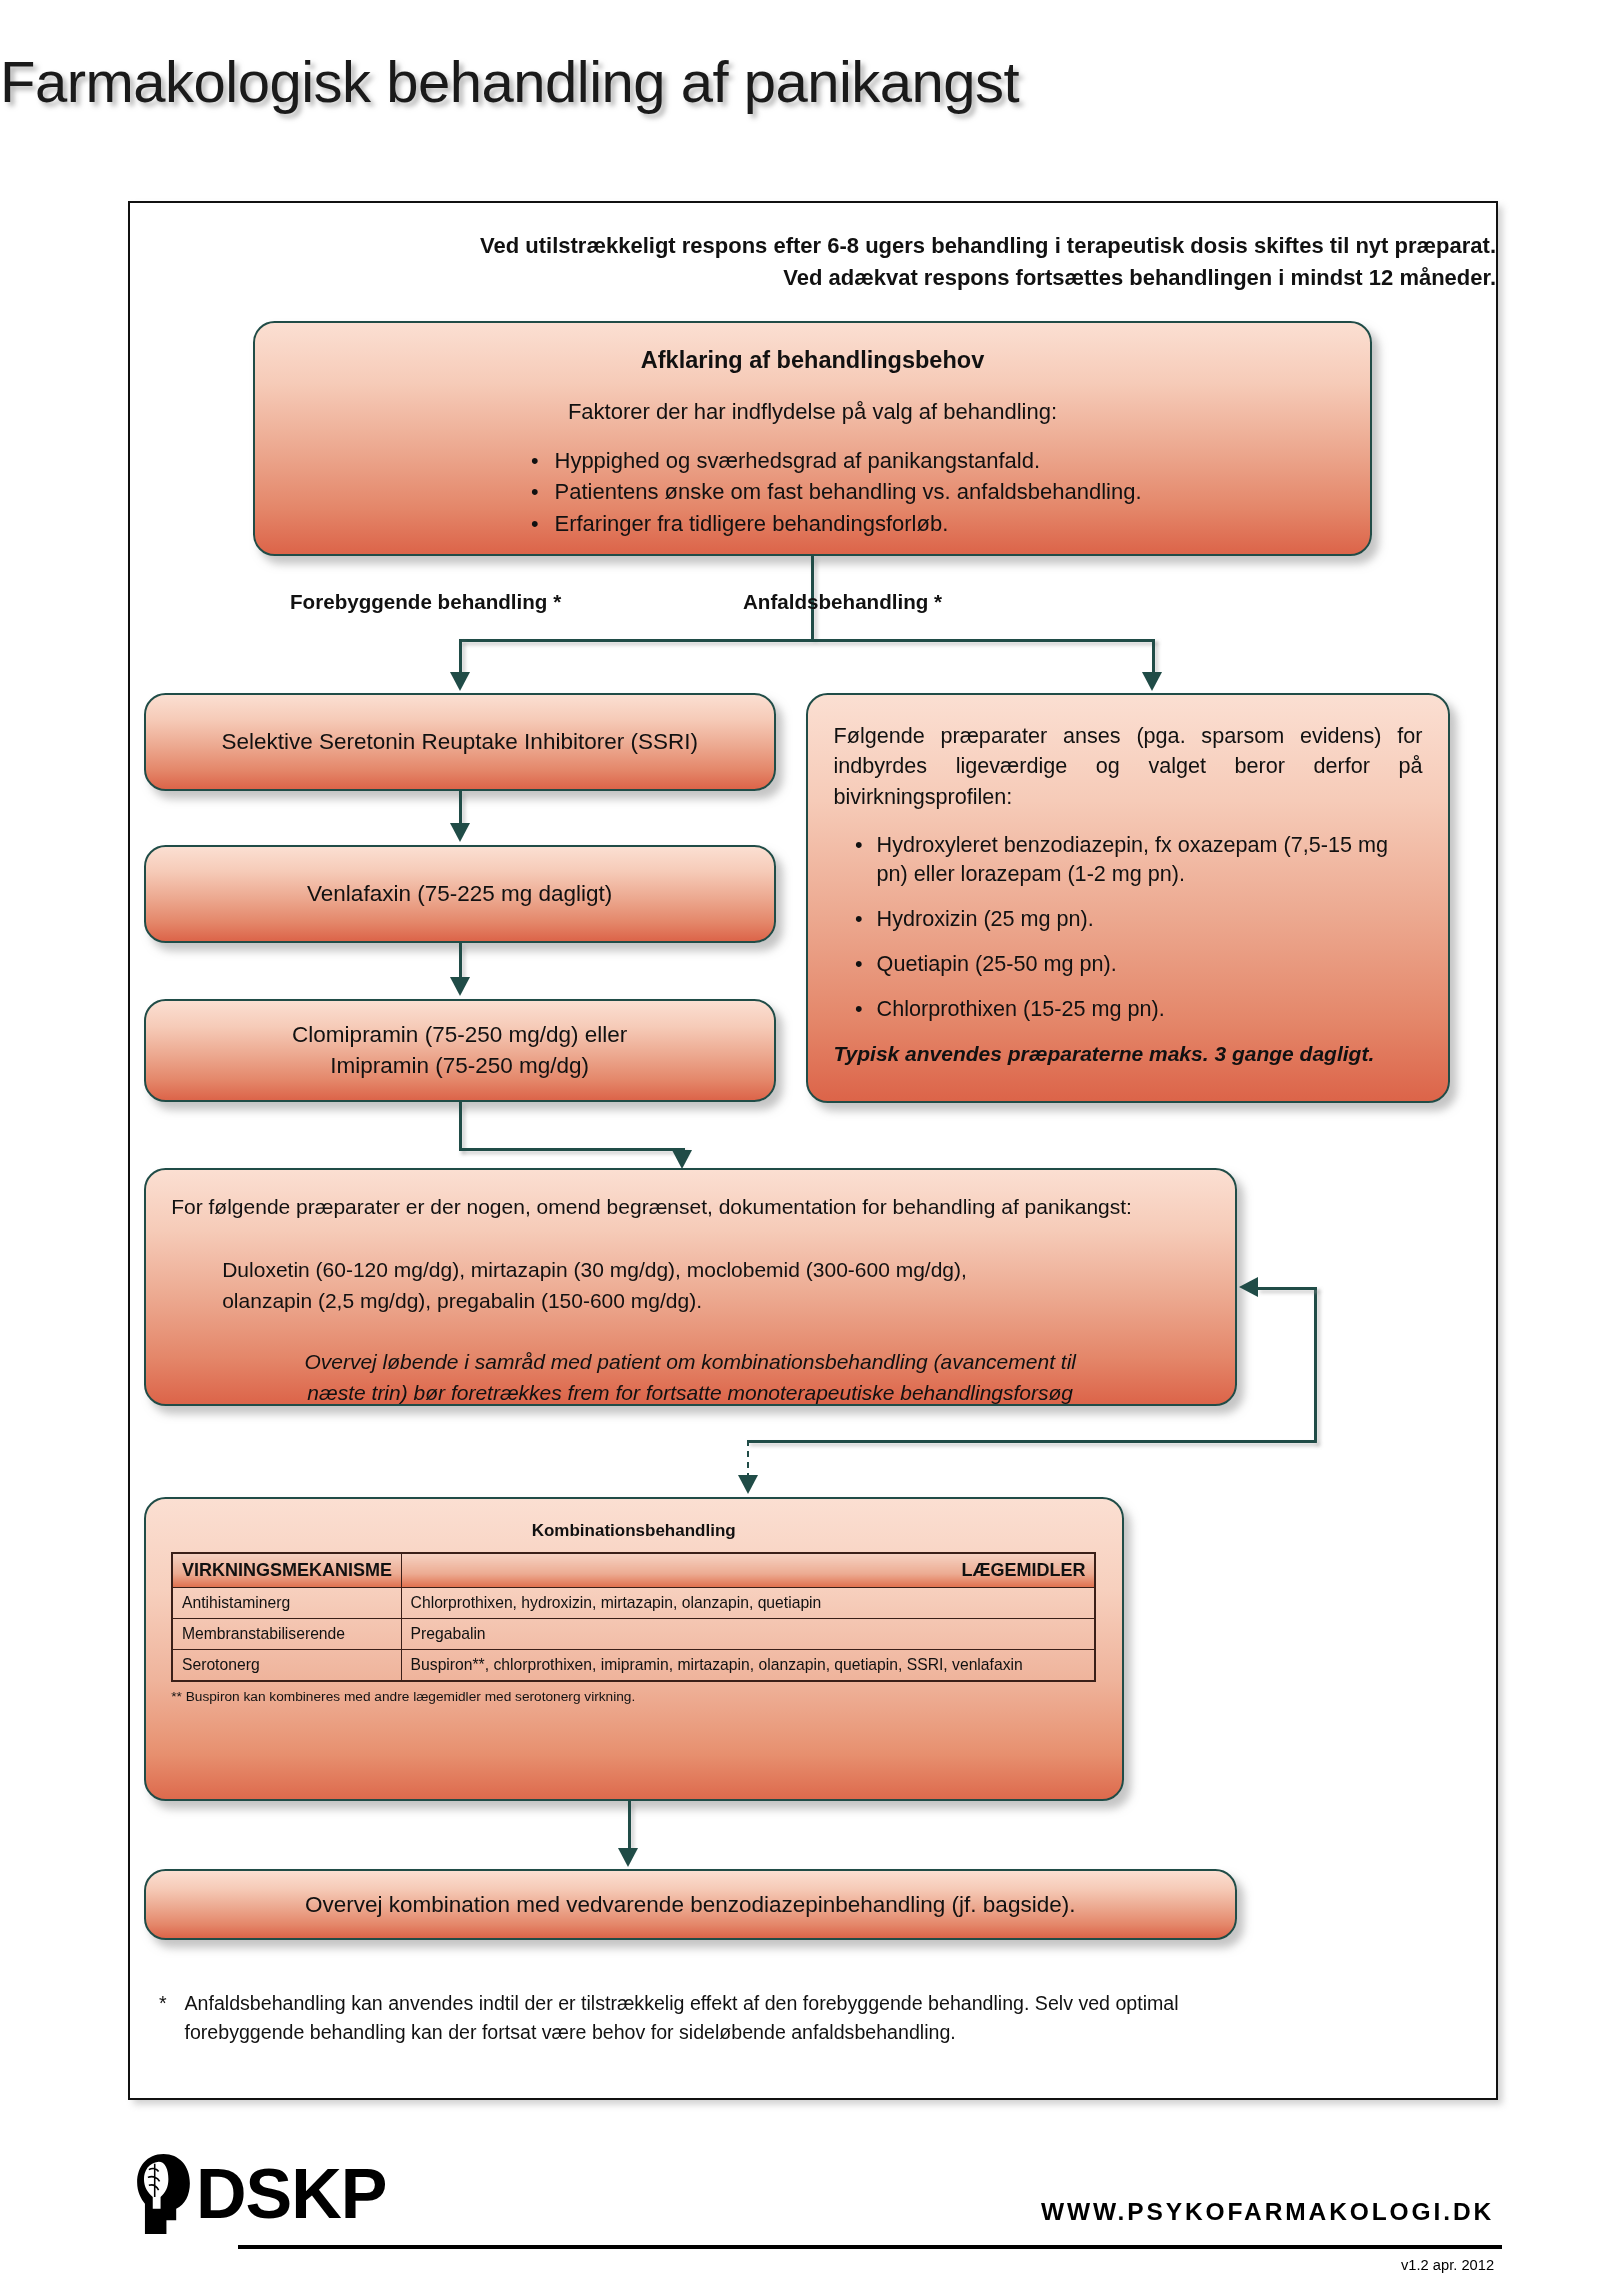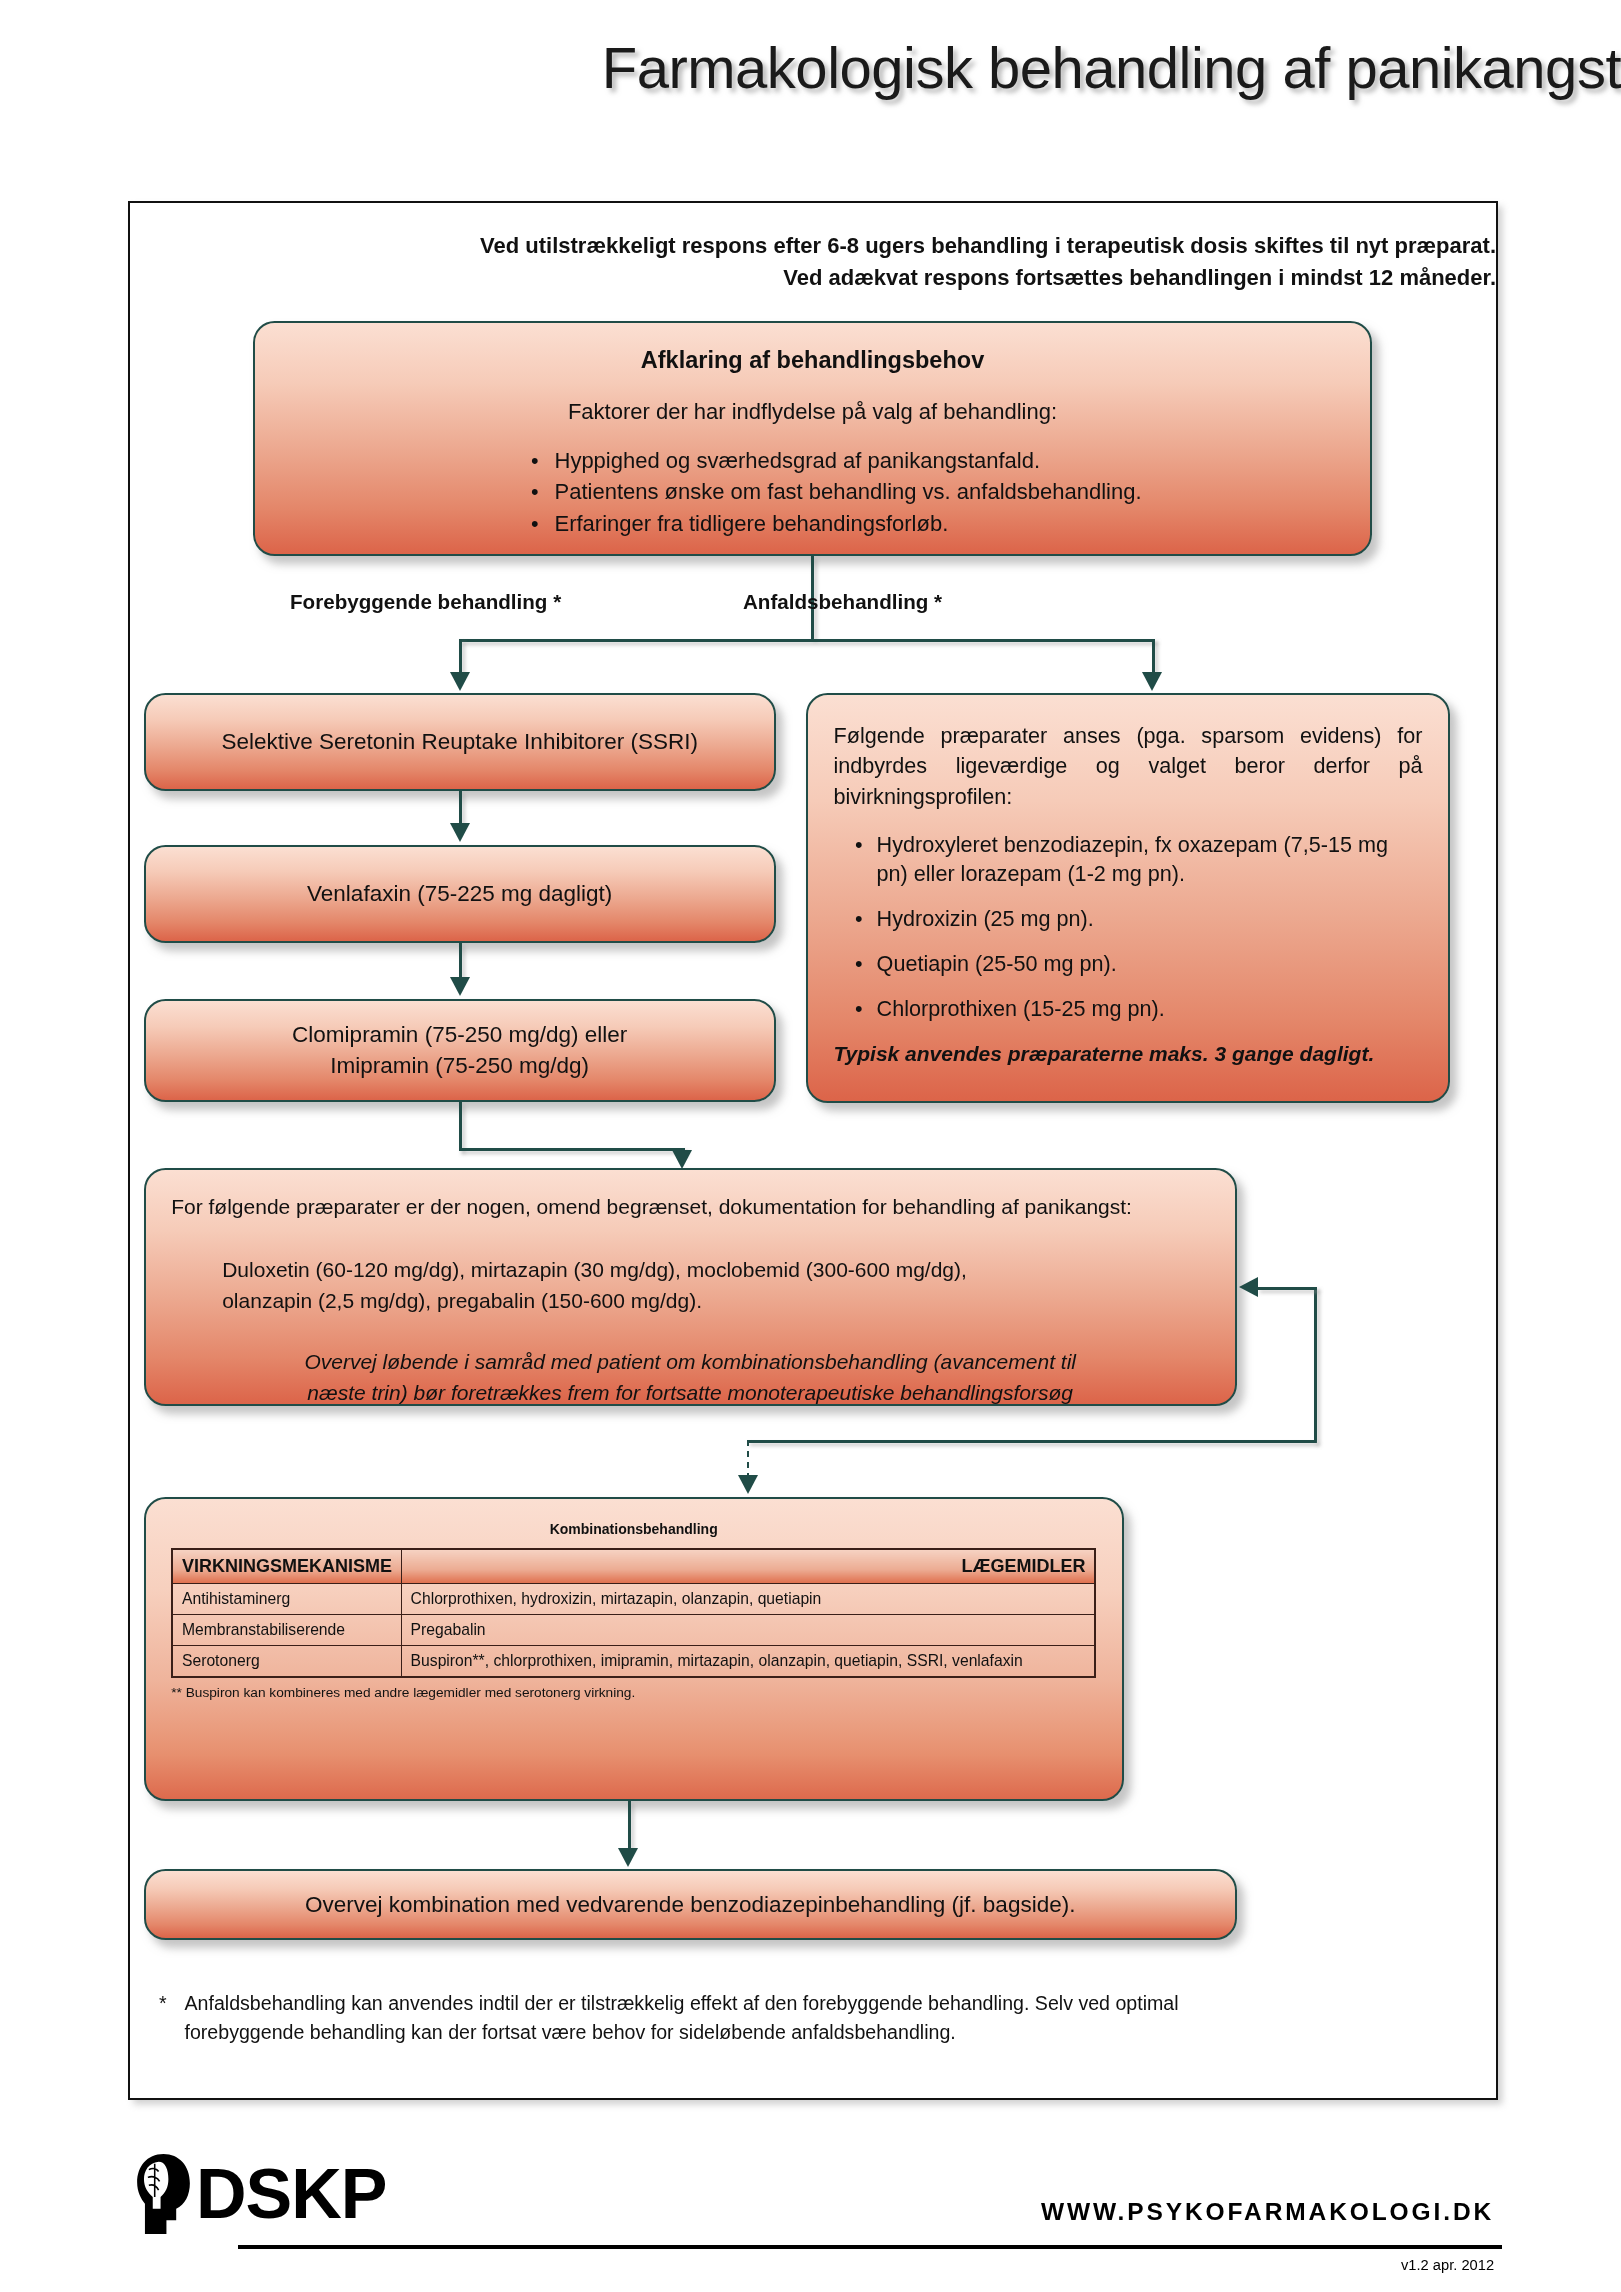--- a/index.html
+++ b/index.html
@@ -9,24 +9,24 @@
     height: 2293px;
     background: #ffffff;
     font-family: "Liberation Sans", sans-serif;
     position: relative;
     overflow: hidden;
   }
 
   
   .page-title {
     position: absolute;
-    top: 34px;
+    top: 48px;
     left: 0;
     width: 100%;
-    text-align: right;
+    text-align: left;
     font-size: 58px;
     font-weight: 400;
     color: #1a1a1a;
     letter-spacing: -0.5px;
     text-shadow: 3.9px 3.9px 4.9px rgba(120,120,120,0.55);
     font-family: "Liberation Sans", sans-serif;
   }
 
   
   .frame {
@@ -221,21 +221,21 @@
   
   #node-komb {
     left: 13.7px; top: 1294px;
     width: 980px; height: 304px;
     padding: 21.6px 25.5px 11.8px 25.5px;
     font-size: 21px;
   }
   #node-komb .k-title {
     text-align: center;
     font-weight: bold;
-    font-size: 14px;
+    font-size: 17px;
     margin-bottom: 11.8px;
   }
   #node-komb .k-sub {
     text-align: center;
     line-height: 1.4;
     margin-bottom: 15.7px;
   }
 
   table.ktable {
     width: 100%;

